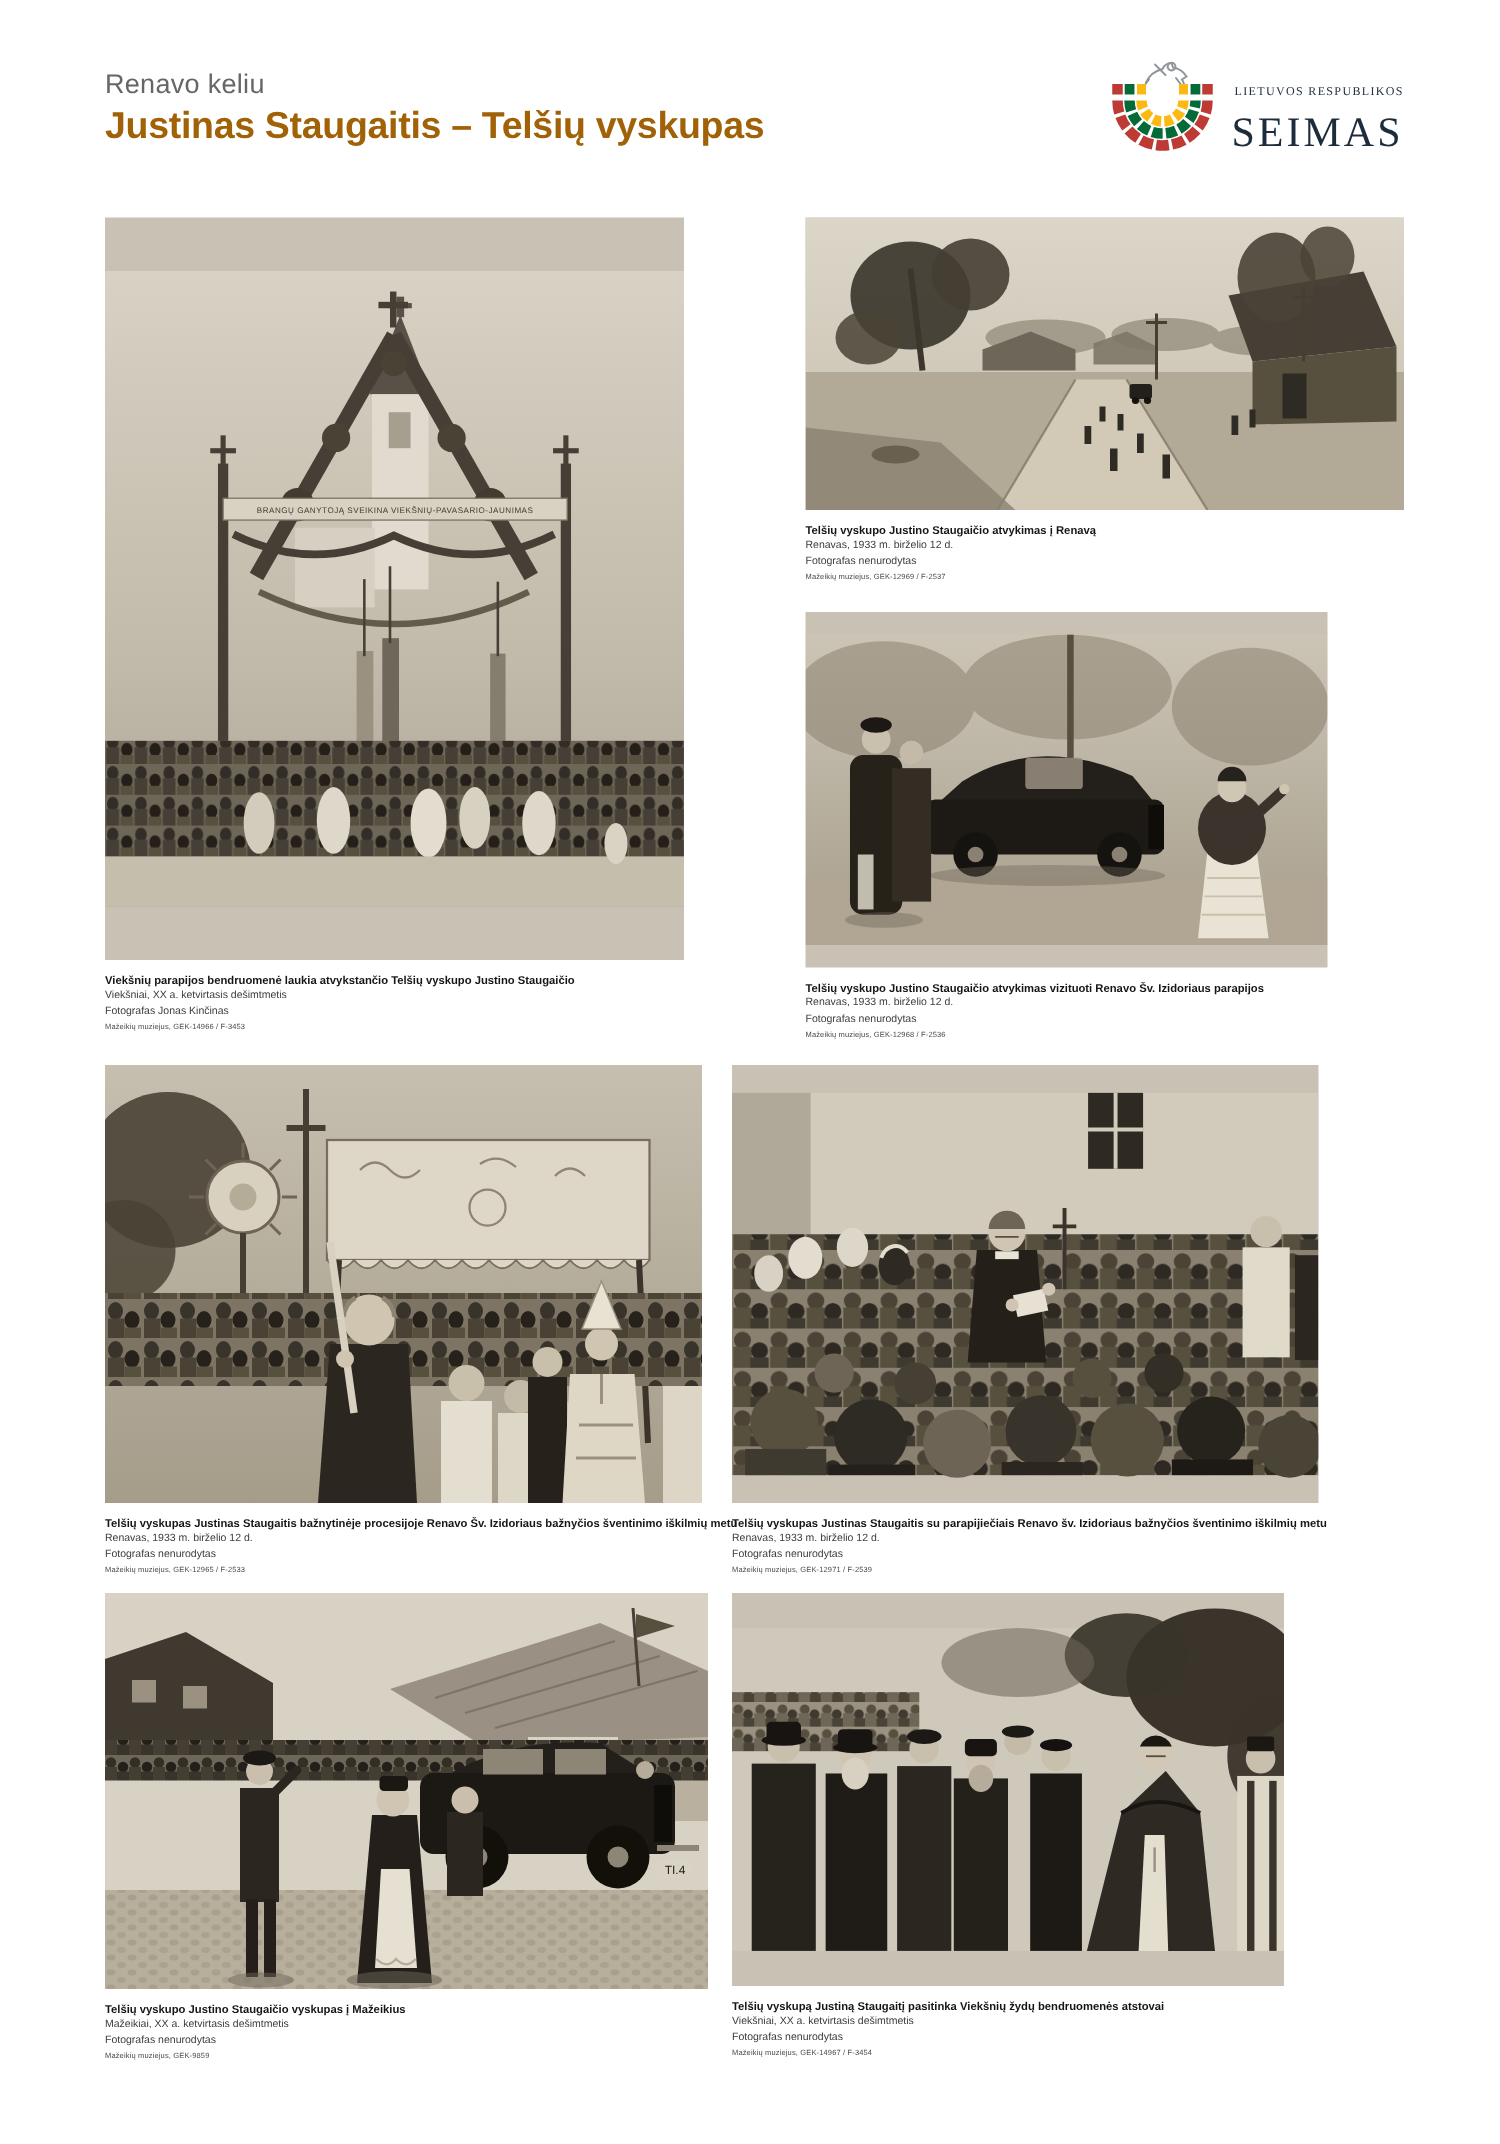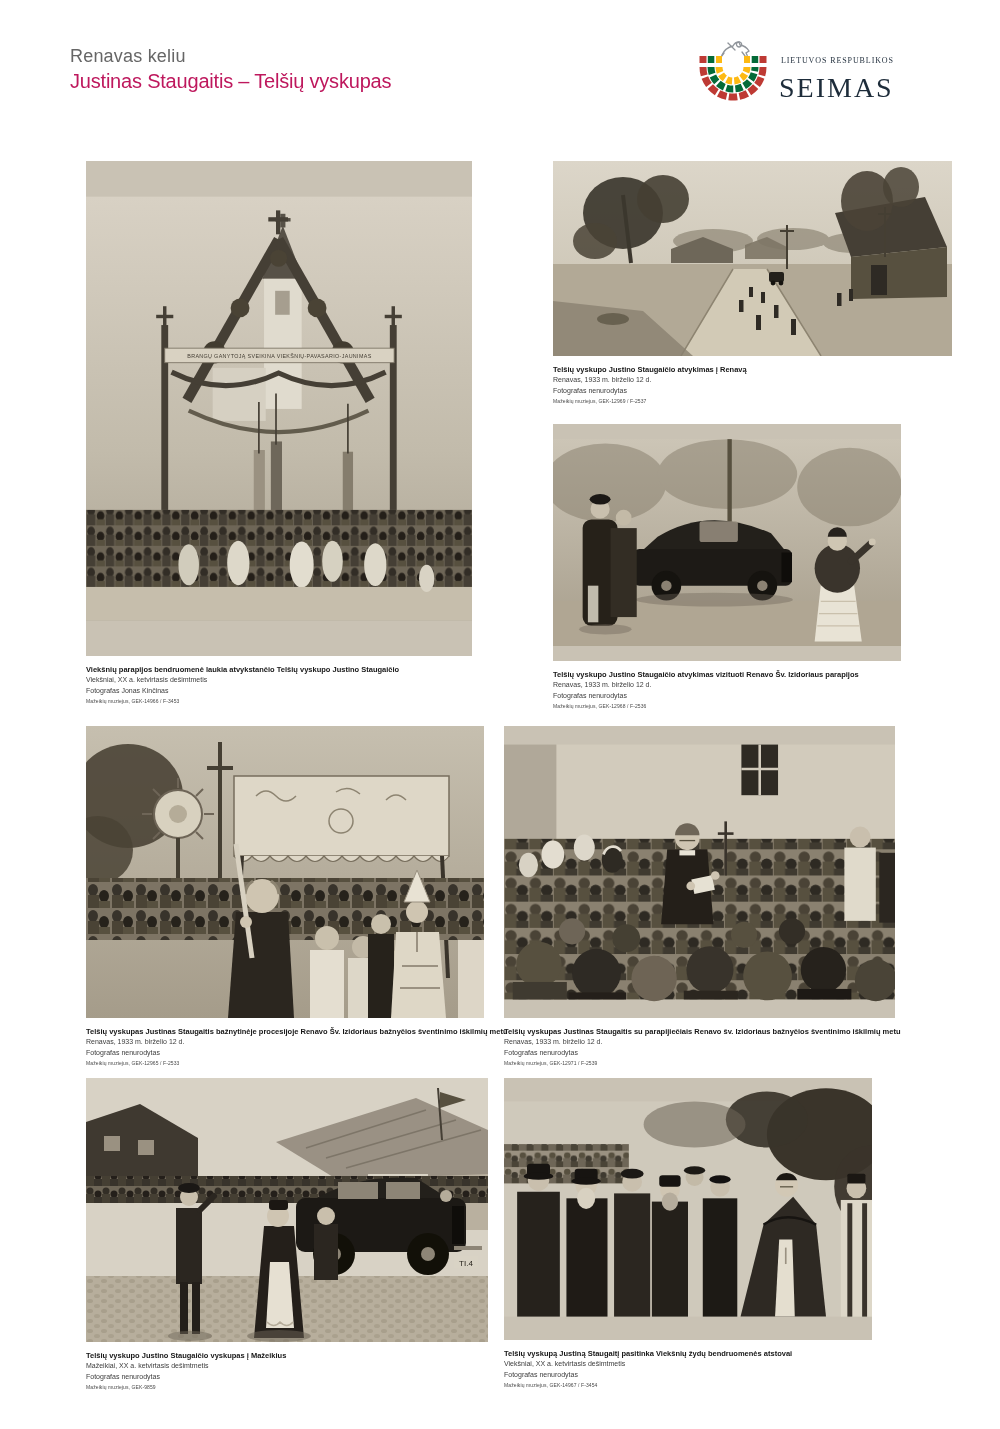--- a/index.html
+++ b/index.html
@@ -1,37 +1,37 @@
 <!DOCTYPE html>
 <html><head>
 <meta charset="utf-8">
 <style>
   html,body{margin:0;padding:0;background:#ffffff;}
   .page{position:relative;width:1000px;height:1429px;background:#ffffff;
         font-family:"Liberation Sans",sans-serif;overflow:hidden;}
   header{position:absolute;left:70px;top:46px;}
   .series{font-size:18px;color:#666;letter-spacing:.2px;}
-  .title{font-size:20px;font-weight:normal;color:#be185d;margin:3px 0 0;letter-spacing:-.2px;}
-  .logo{position:absolute;left:693px;top:40px;width:212px;height:70px;}
+  .title{font-size:25px;font-weight:bold;color:#a16207;margin:3px 0 0;letter-spacing:-.2px;}
+  .logo{position:absolute;left:735px;top:40px;width:212px;height:70px;}
   .logo svg{display:block;width:100%;height:100%;}
-  .fig{position:absolute;margin:16px;}
+  .fig{position:absolute;margin:0;}
   .photo{width:100%;overflow:hidden;background:#c9c2b4;}
   .photo svg{display:block;width:100%;height:100%;}
   .cap{margin-top:9px;}
   .cap-title{font-size:7.5px;font-weight:bold;color:#161616;white-space:nowrap;margin:0 0 1px;}
   .cap-line{font-size:7px;color:#3c3c3c;line-height:1.5;}
   .cap-credit{font-size:5px;color:#4a4a4a;margin-top:2px;letter-spacing:.1px;}
 </style>
 </head>
 <body>
 
 <main class="page">
 
   <header>
-    <div class="series">Renavas keliu</div>
+    <div class="series">Renavo keliu</div>
     <h1 class="title">Justinas Staugaitis – Telšių vyskupas</h1>
   </header>
 
   <div class="logo">
     <svg viewBox="0 0 212 70">
 
       <g stroke="#90959b" fill="none" stroke-width="1.3" stroke-linecap="round">
         <path d="M29,15 q3,-7 11,-9 q2,-4 6,-4 l1,3 q6,1 9,6 l-3,2 q2,3 1,5"></path>
         <path d="M35,3 l7,7"></path>
         <path d="M46,7 a2.6,2.6 0 1 1 .1,0"></path>

